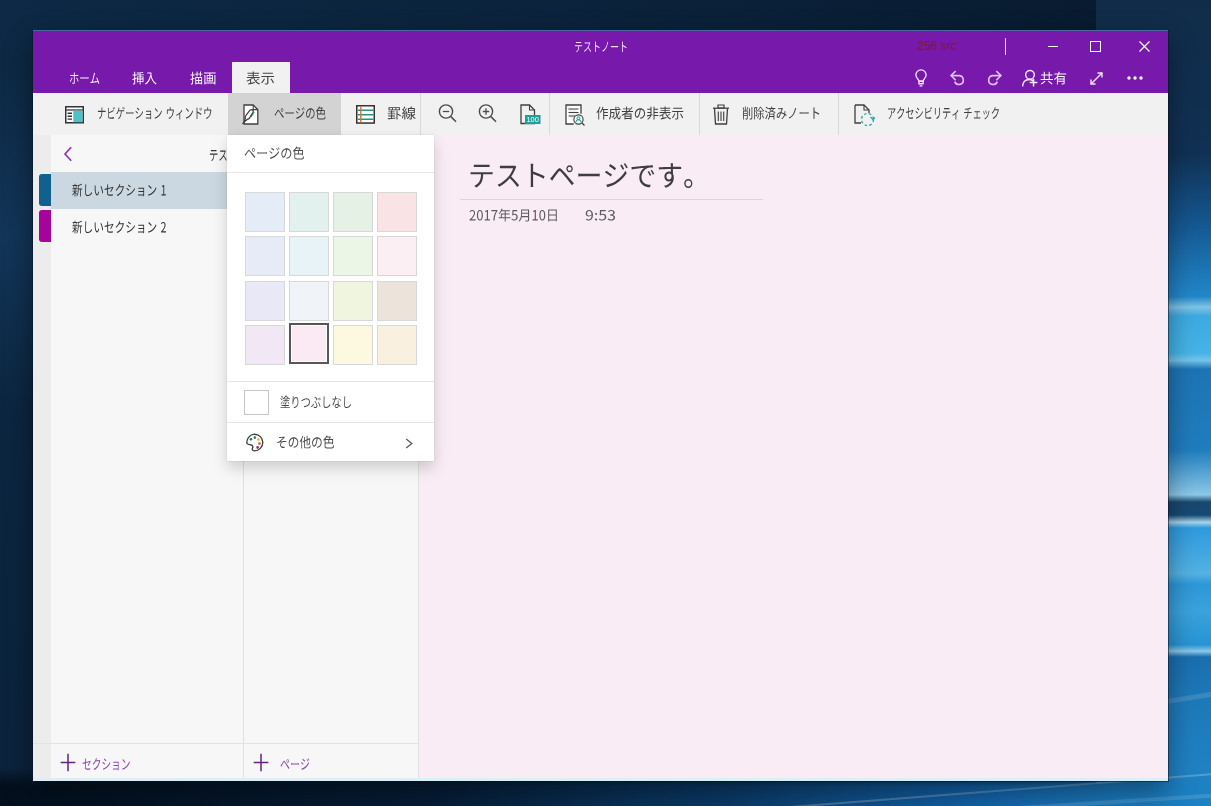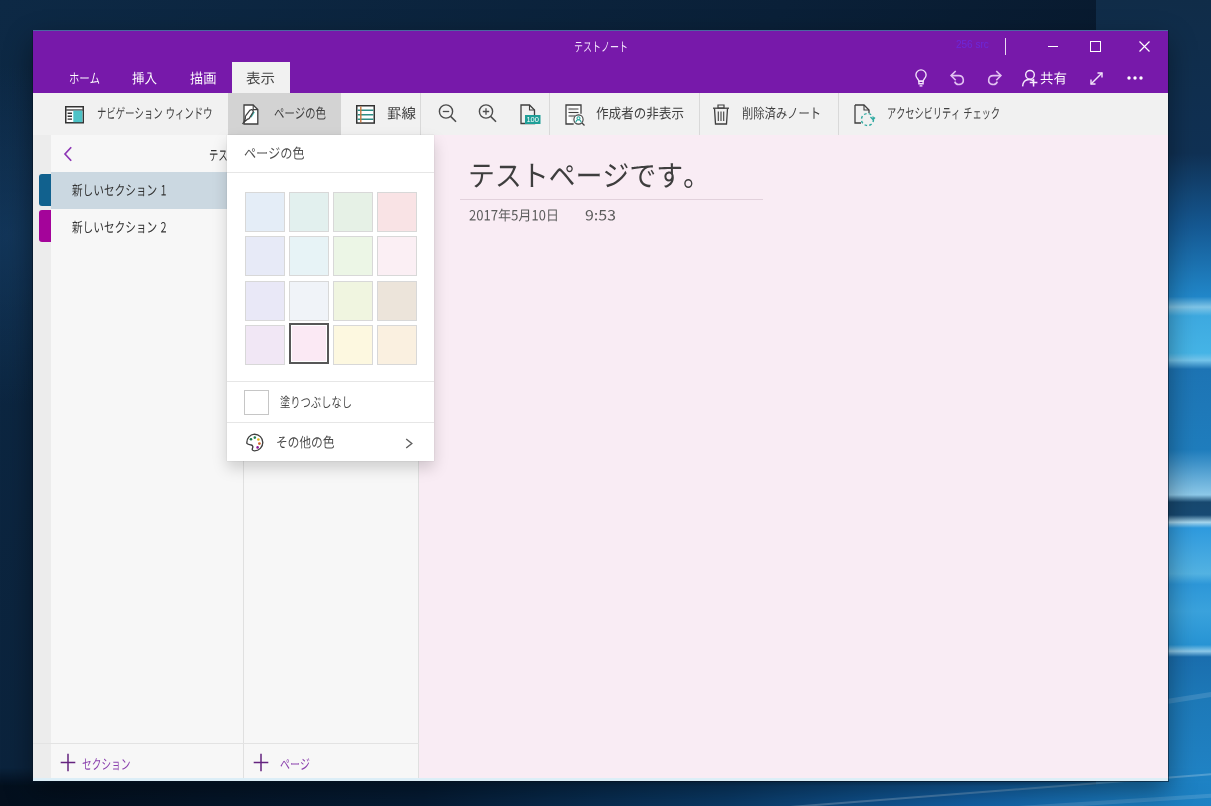--- a/index.html
+++ b/index.html
@@ -73,21 +73,21 @@
  <path d="M700 814 L1240 772" stroke-width="2" opacity="0.22"></path>
  <path d="M860 818 L1240 794" stroke-width="4" opacity="0.12"></path>
 </g>
 </svg>
 <div class="win">
     <div style="position:absolute;left:0;top:-1px;width:100%;height:2px;background:#49689f"></div>
     <div class="tb"></div>
     <svg style="position:absolute;left:541.0px;top:5.7px;overflow:visible" width="58" height="20" viewBox="0 -14.30 58 19.50">
       <path d="M1.9 -9.6V-8.5C2.2 -8.6 2.5 -8.6 2.8 -8.6C3.3 -8.6 5.9 -8.6 6.4 -8.6C6.7 -8.6 7.0 -8.6 7.2 -8.5V-9.6C7.0 -9.6 6.6 -9.5 6.4 -9.5C5.9 -9.5 3.3 -9.5 2.7 -9.5C2.5 -9.5 2.2 -9.6 1.9 -9.6ZM0.9 -6.4V-5.3C1.1 -5.3 1.4 -5.3 1.6 -5.3H4.3C4.3 -4.1 4.2 -3.0 3.8 -2.1C3.5 -1.3 2.8 -0.5 2.1 -0.1L2.8 0.6C3.5 0.1 4.2 -0.9 4.6 -1.8C4.9 -2.7 5.1 -3.9 5.1 -5.3H7.5C7.7 -5.3 8.0 -5.3 8.2 -5.3V-6.4C8.0 -6.3 7.7 -6.3 7.5 -6.3C7.1 -6.3 2.2 -6.3 1.6 -6.3C1.4 -6.3 1.1 -6.3 0.9 -6.4Z M16.2 -8.7 15.7 -9.2C15.6 -9.1 15.4 -9.1 15.1 -9.1C14.7 -9.1 12.0 -9.1 11.6 -9.1C11.3 -9.1 10.8 -9.2 10.7 -9.2V-8.0C10.8 -8.0 11.3 -8.1 11.6 -8.1C11.9 -8.1 14.8 -8.1 15.1 -8.1C14.9 -7.0 14.2 -5.4 13.6 -4.4C12.7 -3.0 11.3 -1.4 9.9 -0.6L10.5 0.3C11.8 -0.6 13.0 -2.0 14.0 -3.5C14.9 -2.3 15.9 -0.8 16.5 0.4L17.1 -0.4C16.5 -1.5 15.4 -3.1 14.5 -4.3C15.1 -5.5 15.7 -7.0 16.0 -8.1C16.0 -8.3 16.1 -8.6 16.2 -8.7Z M21.0 -1.1C21.0 -0.7 21.0 -0.0 21.0 0.4H21.8C21.8 -0.0 21.8 -0.7 21.8 -1.1L21.8 -5.4C22.8 -5.0 24.3 -4.1 25.3 -3.3L25.6 -4.4C24.7 -5.1 23.0 -6.1 21.8 -6.6V-8.7C21.8 -9.1 21.8 -9.7 21.8 -10.1H21.0C21.0 -9.7 21.0 -9.1 21.0 -8.7C21.0 -7.6 21.0 -1.9 21.0 -1.1Z M34.2 -9.3 33.4 -9.7C33.1 -7.8 32.5 -5.7 31.7 -4.2C30.8 -2.7 29.6 -1.4 28.3 -0.7L28.9 0.2C30.2 -0.5 31.5 -2.0 32.3 -3.5C33.0 -4.9 33.6 -6.8 33.9 -8.2C34.0 -8.5 34.1 -9.0 34.2 -9.3Z M36.9 -5.6V-4.4C37.2 -4.4 37.7 -4.4 38.2 -4.4C38.8 -4.4 42.4 -4.4 43.1 -4.4C43.5 -4.4 43.9 -4.4 44.1 -4.4V-5.6C43.9 -5.6 43.6 -5.6 43.1 -5.6C42.4 -5.6 38.8 -5.6 38.2 -5.6C37.7 -5.6 37.2 -5.6 36.9 -5.6Z M48.0 -1.1C48.0 -0.7 48.0 -0.0 48.0 0.4H48.8C48.8 -0.0 48.8 -0.7 48.8 -1.1L48.8 -5.4C49.8 -5.0 51.3 -4.1 52.3 -3.3L52.6 -4.4C51.7 -5.1 50.0 -6.1 48.8 -6.6V-8.7C48.8 -9.1 48.8 -9.7 48.8 -10.1H48.0C48.0 -9.7 48.0 -9.1 48.0 -8.7C48.0 -7.6 48.0 -1.9 48.0 -1.1Z" fill="#f3e4fb"></path>
     </svg>
-    <div class="abs" style="left:923px;top:8px;width:60px;color:#6d28d9;font-size:10px;">256 src</div>
+    <div class="abs" style="left:884px;top:8px;width:60px;color:#7f1d1d;font-size:12px;">256 src</div>
     <div class="abs" style="left:972px;top:7px;width:1px;height:17px;background:rgba(255,255,255,.85)"></div>
     <div class="abs" style="left:1015px;top:15px;width:10px;height:1.4px;background:#fff"></div>
     <div class="abs" style="left:1056.5px;top:9.5px;width:11.5px;height:11.5px;border:1.2px solid #fff"></div>
     <svg class="abs" style="left:1105.5px;top:10.299999999999997px" width="11" height="11" viewBox="0 0 11 11">
 <path d="M0.5 0.5 L10.5 10.5 M10.5 0.5 L0.5 10.5" stroke="#fff" stroke-width="1.2"></path>
     </svg>
     <div class="tabrow"></div>
     <div class="abs" style="left:198.5px;top:31px;width:58px;height:31px;background:#f1f1f1"></div>
     <svg style="position:absolute;left:36.0px;top:36.8px;overflow:visible" width="35" height="21" viewBox="0 -15.40 35 21.00">
       <path d="M3.5 -5.3 2.8 -5.8C2.4 -4.7 1.5 -3.0 0.8 -2.1L1.6 -1.5C2.1 -2.3 3.1 -4.1 3.5 -5.3ZM7.9 -5.8 7.2 -5.3C7.7 -4.4 8.5 -2.7 8.9 -1.6L9.6 -2.1C9.2 -3.1 8.4 -4.9 7.9 -5.8ZM1.2 -8.6V-7.4C1.4 -7.5 1.7 -7.5 2.0 -7.5H4.9V-7.4C4.9 -6.7 4.9 -1.9 4.9 -1.2C4.9 -0.8 4.8 -0.6 4.5 -0.6C4.2 -0.6 3.8 -0.7 3.3 -0.8L3.4 0.3C3.8 0.4 4.4 0.4 4.9 0.4C5.5 0.4 5.7 0.0 5.7 -0.7C5.7 -1.7 5.7 -6.2 5.7 -7.4V-7.5H8.5C8.7 -7.5 9.0 -7.5 9.3 -7.4V-8.6C9.1 -8.6 8.7 -8.5 8.5 -8.5H5.7V-10.0C5.7 -10.3 5.8 -10.8 5.8 -11.0H4.8C4.9 -10.8 4.9 -10.3 4.9 -10.0V-8.5H2.0C1.7 -8.5 1.4 -8.6 1.2 -8.6Z M11.4 -6.1V-4.7C11.7 -4.7 12.3 -4.8 12.8 -4.8C13.6 -4.8 17.7 -4.8 18.5 -4.8C19.0 -4.8 19.4 -4.7 19.6 -4.7V-6.1C19.4 -6.0 19.0 -6.0 18.5 -6.0C17.7 -6.0 13.6 -6.0 12.8 -6.0C12.2 -6.0 11.7 -6.0 11.4 -6.1Z M22.4 -1.6C22.1 -1.5 21.7 -1.5 21.4 -1.5L21.6 -0.2C21.9 -0.3 22.2 -0.4 22.4 -0.4C23.8 -0.6 27.3 -1.1 28.9 -1.4C29.1 -0.7 29.3 -0.0 29.5 0.5L30.3 -0.1C29.9 -1.5 28.8 -4.3 28.0 -5.8L27.2 -5.3C27.6 -4.6 28.1 -3.5 28.5 -2.4C27.4 -2.2 25.4 -1.9 23.9 -1.7C24.4 -3.5 25.4 -7.8 25.7 -9.1C25.8 -9.7 26.0 -10.1 26.1 -10.4L25.0 -10.7C25.0 -10.4 25.0 -10.0 24.8 -9.4C24.5 -8.0 23.5 -3.5 22.9 -1.6Z" fill="#ffffff"></path>

